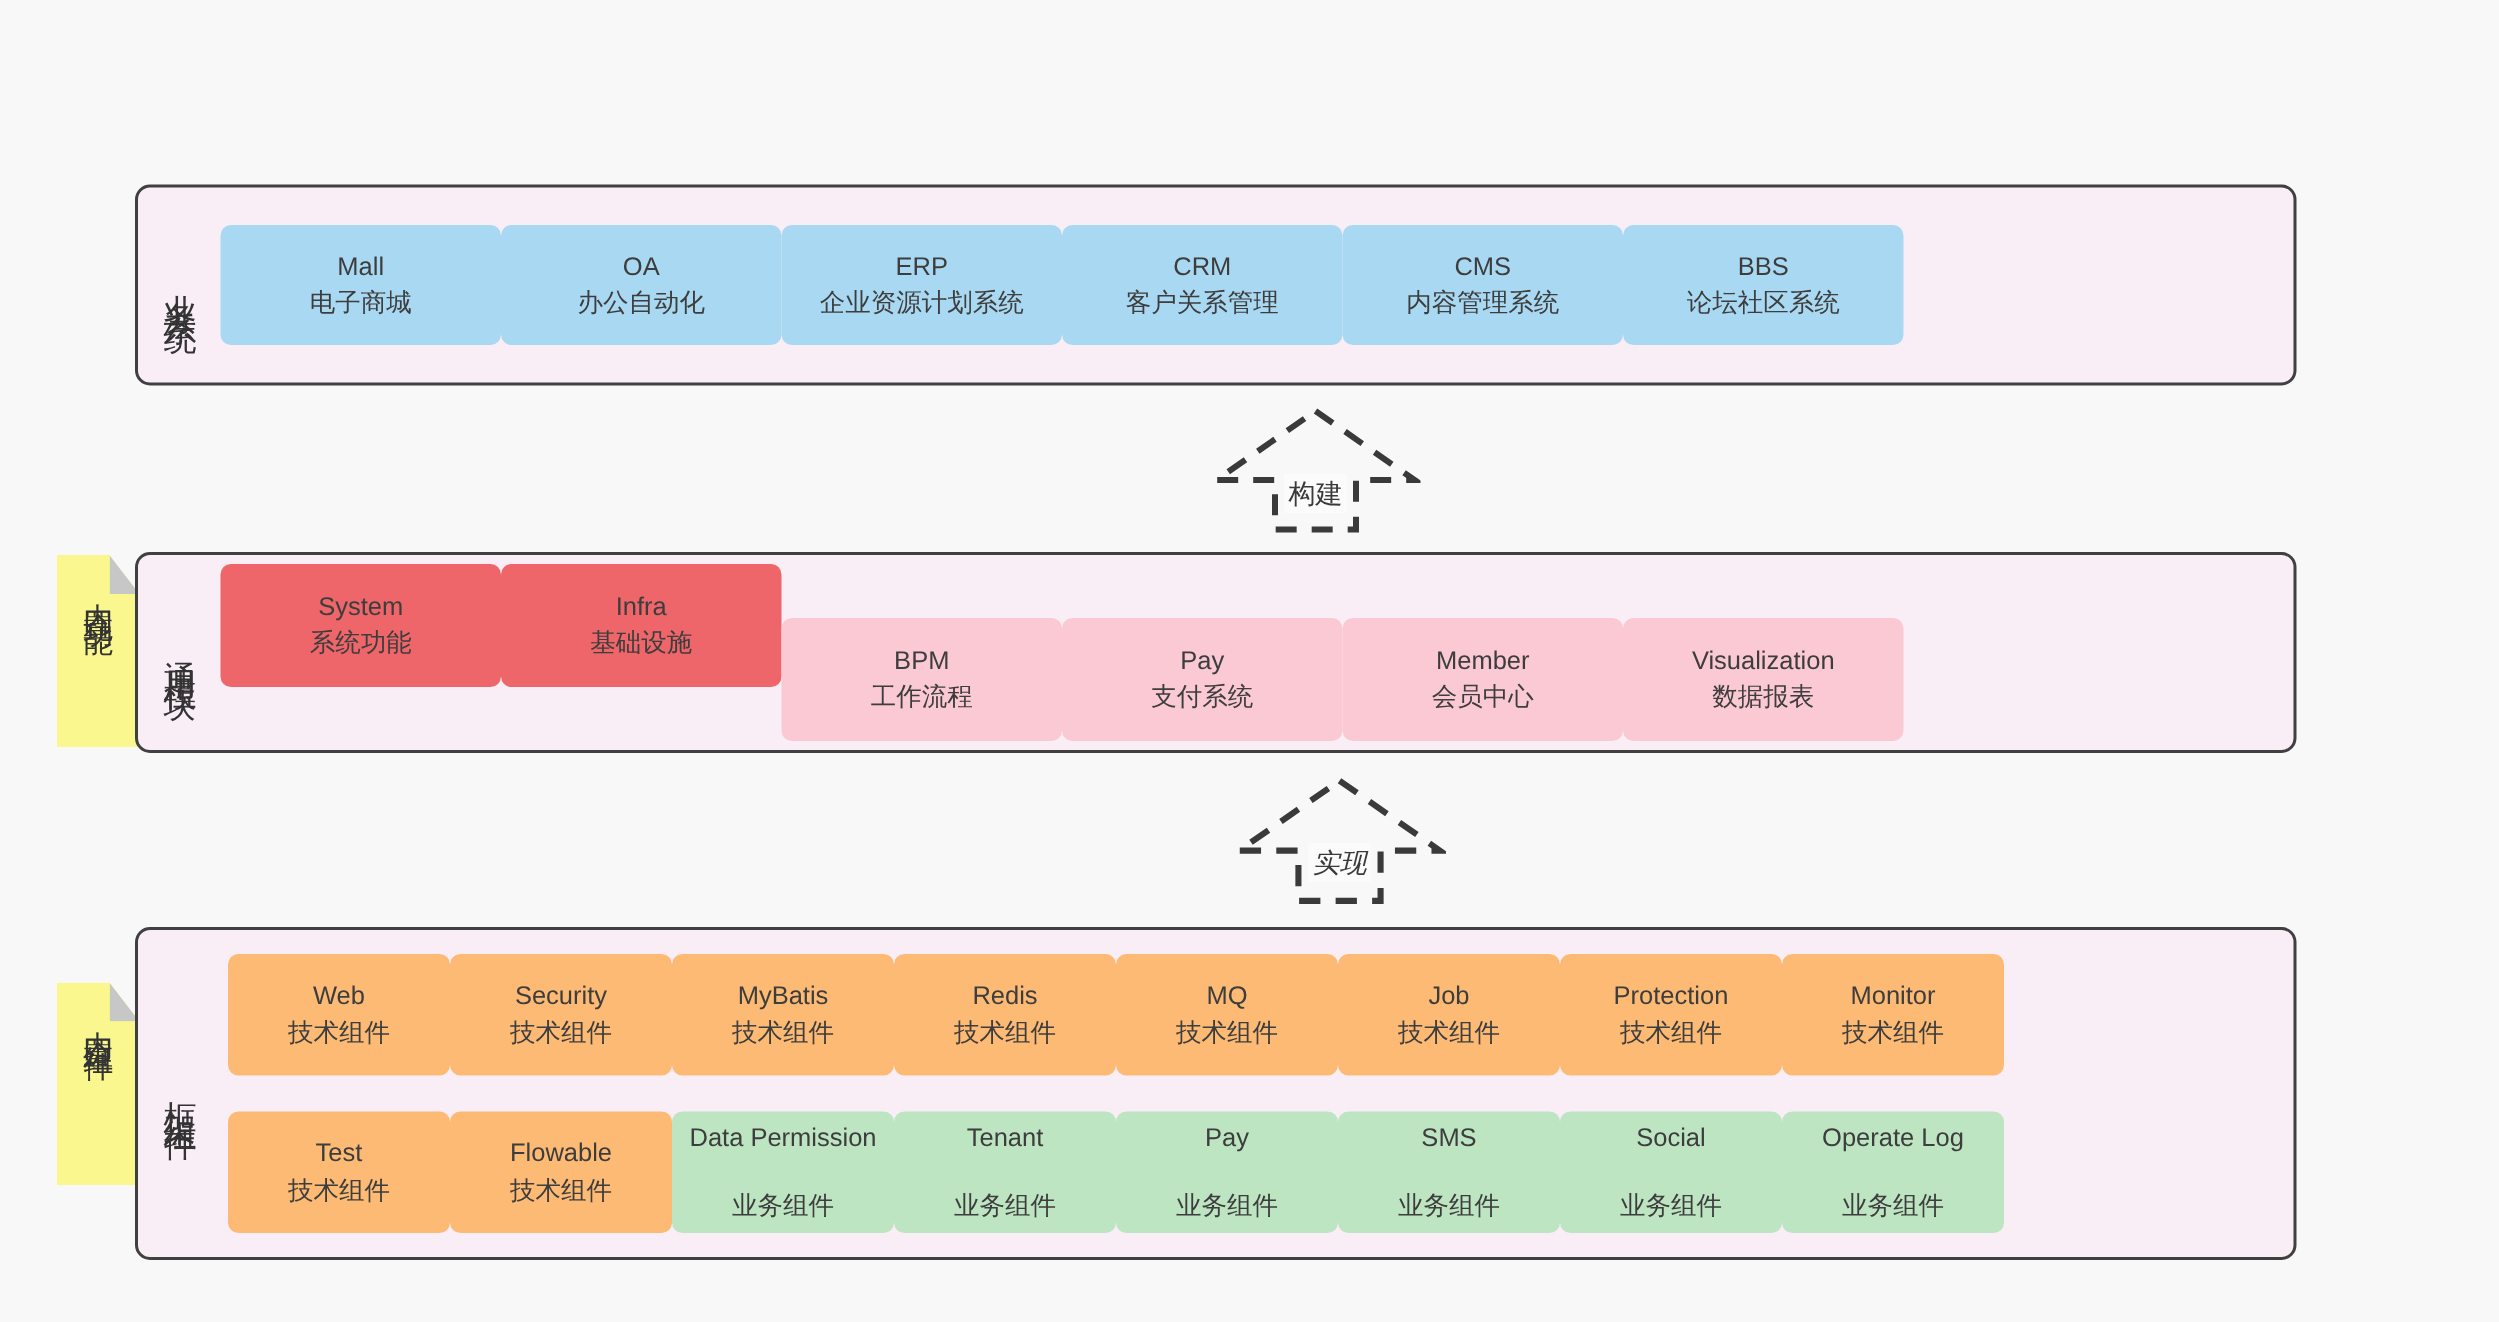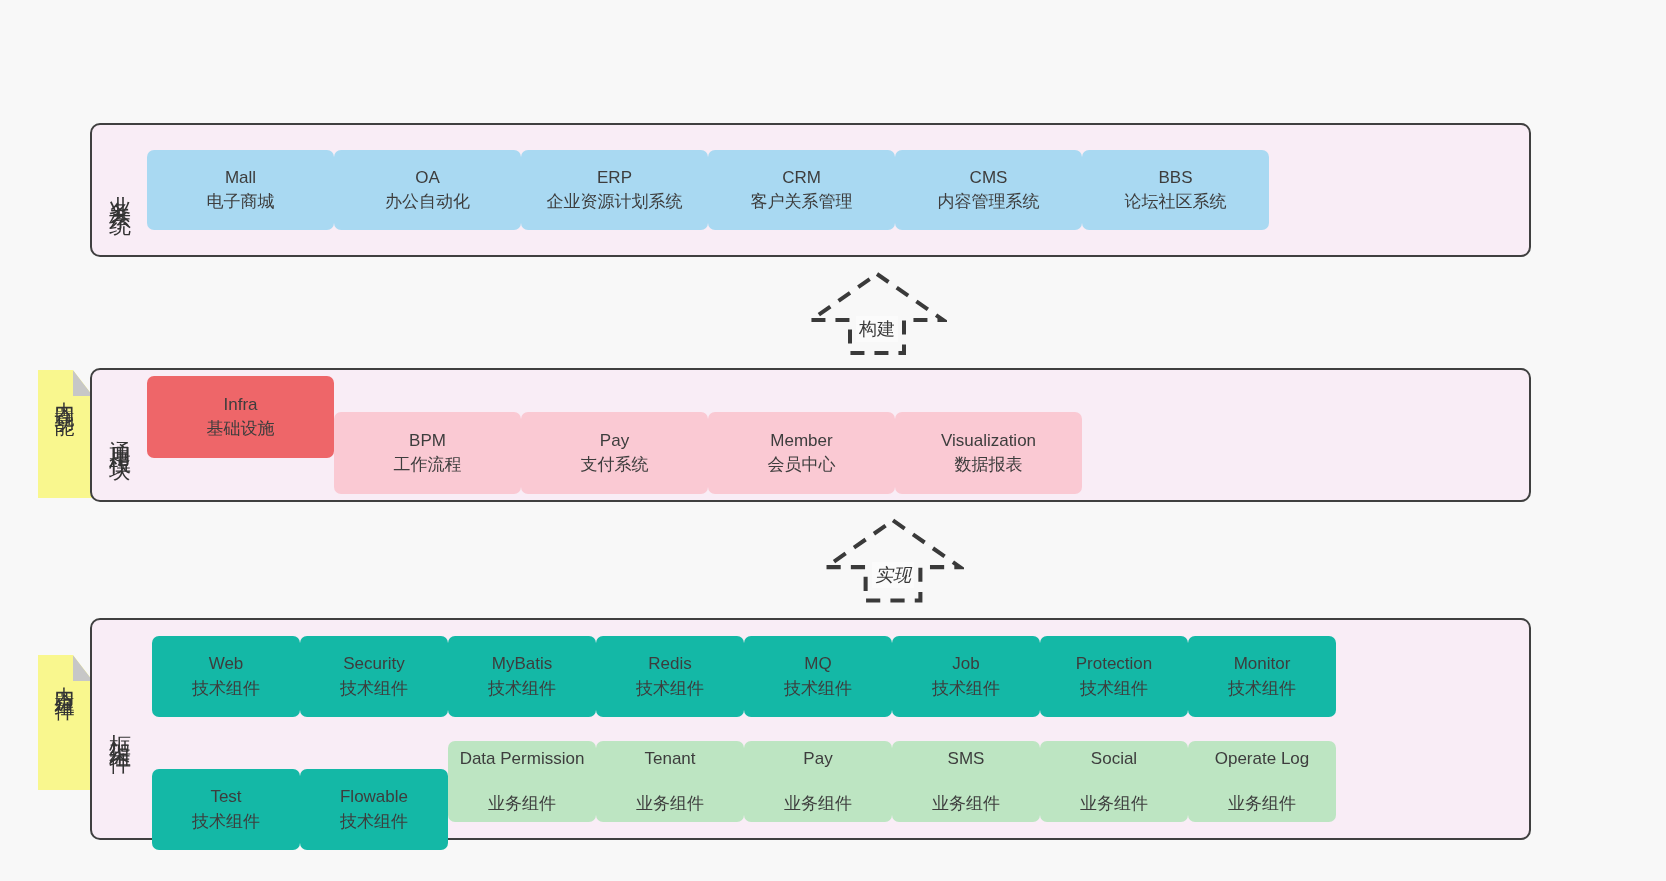--- a/index.html
+++ b/index.html
@@ -28,21 +28,21 @@
     box-sizing:border-box; border-radius:7px; padding:4px 10px;
     display:flex; flex-direction:column; justify-content:center; align-items:center;
     text-align:center; font-size:17px; line-height:1.42; color:#3d3d3d;
   }
   #band-business .box  { width:187px; height:80px; }
   #band-modules .box   { width:187px; height:82px; }
   #band-framework .box { width:148px; height:81px; }
   .v-blue   { background:#a9d9f2; }
   .v-red    { background:#ee6669; }
   .v-pink   { background:#fac9d3;margin-top:36px; }
-  .v-green  { background:#14b8a6;margin-top:28px; }
+  .v-green  { background:#fdba74; }
   .v-lgreen { background:#bde5c2;gap:20px; }
   .note {
     position:absolute; left:38px; width:55px; background:#f9f78e; z-index:0;
     clip-path:polygon(0 0, calc(100% - 20px) 0, 100% 26px, 100% 100%, 0 100%);
     display:flex; justify-content:center; align-items:flex-start; padding-top:16px;
     box-sizing:border-box;
   }
   #note-features   { top:370px; height:128px; }
   #note-components { top:655px; height:135px; }
   .note-fold {
@@ -114,20 +114,24 @@
     <svg viewBox="0 0 140 86">
       <polygon points="70,4 136,50 97,50 97,83 43,83 43,50 4,50"></polygon>
     </svg>
     <div class="arrow-label">构建</div>
   </div>
 
   <div class="band" id="band-modules">
     <div class="band-label">通用模块</div>
     <div class="row">
       <div class="box v-red">
+        <div>System</div>
+        <div>系统功能</div>
+      </div>
+      <div class="box v-red">
         <div>Infra</div>
         <div>基础设施</div>
       </div>
       <div class="box v-pink">
         <div>BPM</div>
         <div>工作流程</div>
       </div>
       <div class="box v-pink">
         <div>Pay</div>
         <div>支付系统</div>

